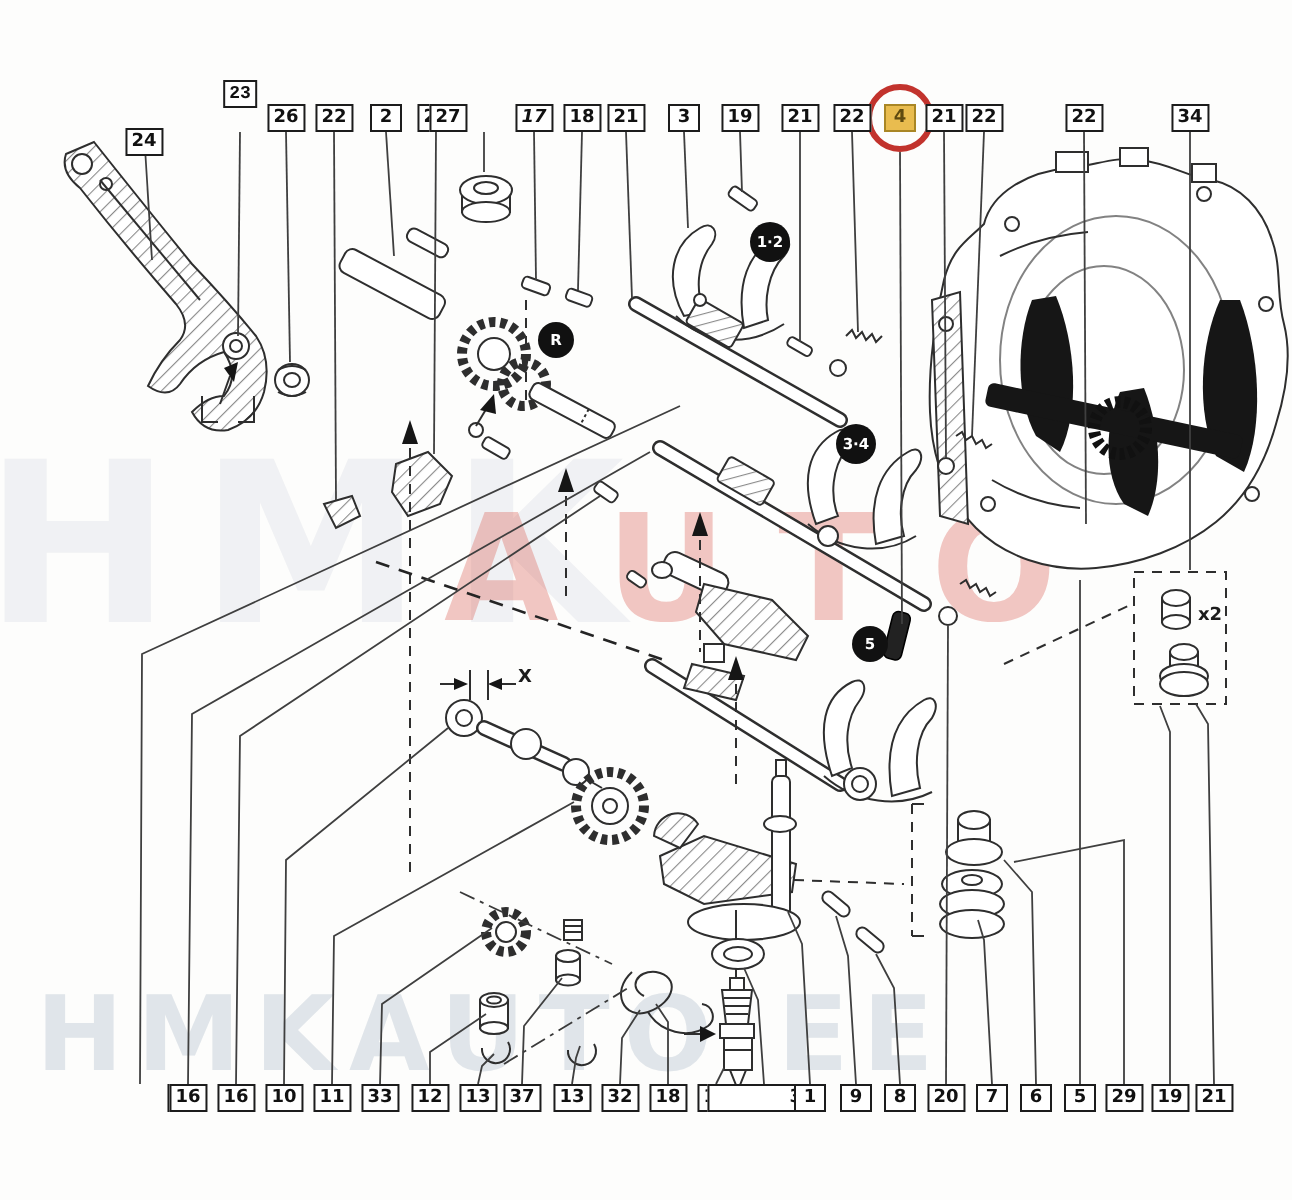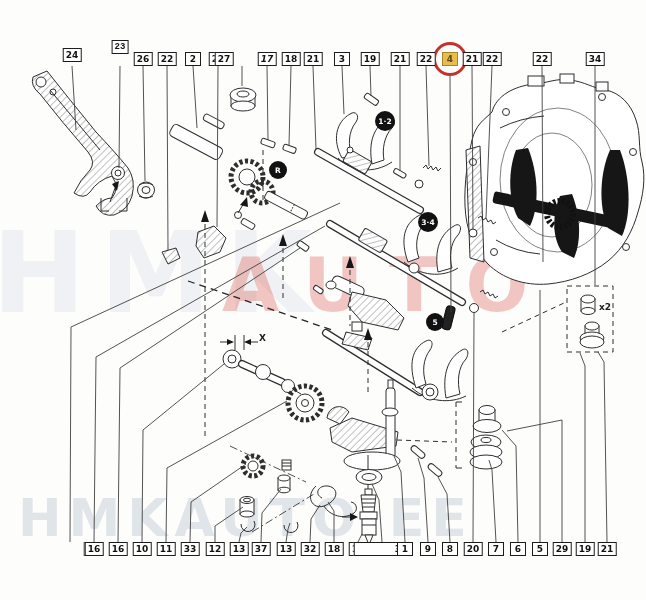--- a/index.html
+++ b/index.html
@@ -397,21 +397,21 @@
         <g>
           <circle cx="278" cy="170" r="9" class="badge-circle"></circle>
           <text x="278" y="172.7" class="badge-text">R</text>
         </g>
         <text x="599" y="310" class="anno-text">x2</text>
         <text x="259" y="341" class="anno-text">X</text>
       </g>
   </svg>
 
   <div id="label-layer">
-      <div class="part-label" style="left: 72px; top: 48px;">24</div>
+      <div class="part-label" style="left: 72px; top: 64px;">24</div>
       <div class="part-label" style="left: 120px; top: 40px; font-family: Liberation Mono, monospace;">23</div>
       <div class="part-label" style="left: 143px; top: 52px;">26</div>
       <div class="part-label" style="left: 167px; top: 52px;">22</div>
       <div class="part-label" style="left: 193px; top: 52px;">2</div>
       <div class="part-label" style="left: 218px; top: 52px;">28</div>
       <div class="part-label" style="left: 224px; top: 52px;">27</div>
       <div class="part-label" style="left: 267px; top: 52px; font-style: italic;">17</div>
       <div class="part-label" style="left: 291px; top: 52px;">18</div>
       <div class="part-label" style="left: 313px; top: 52px;">21</div>
       <div class="part-label" style="left: 342px; top: 52px;">3</div>

